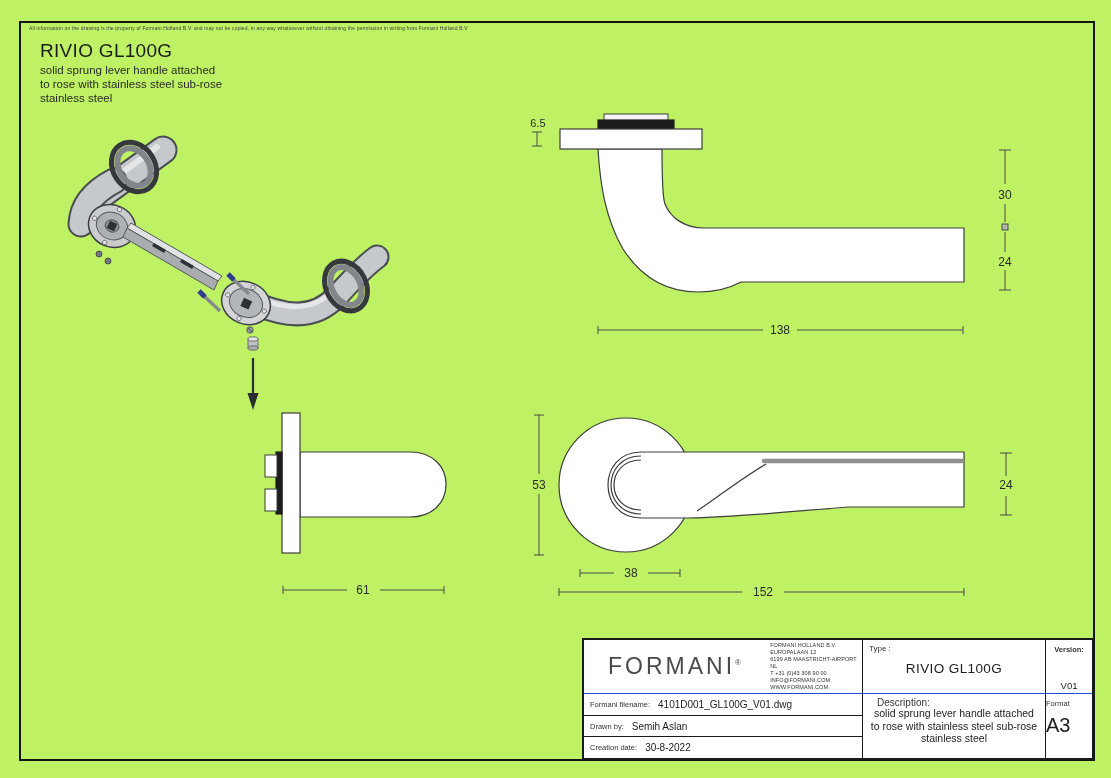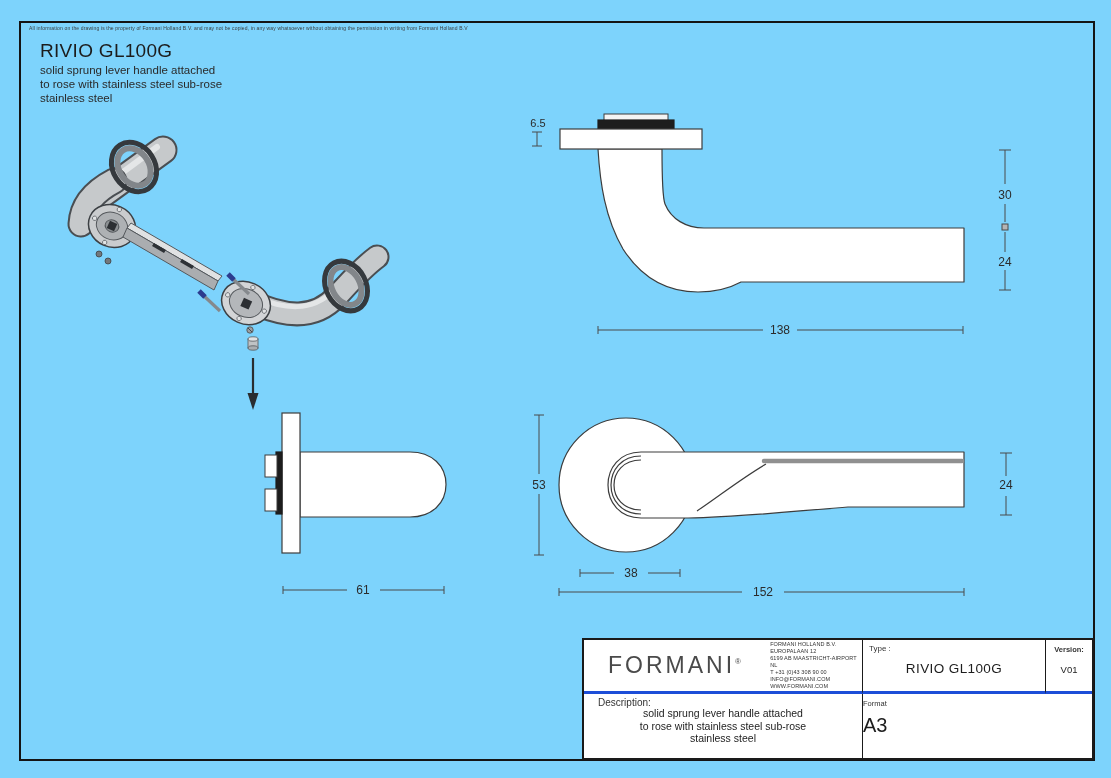--- a/index.html
+++ b/index.html
@@ -1,42 +1,42 @@
 <!DOCTYPE html>
 <html><head>
 <meta charset="utf-8">
 <style>
   html,body{margin:0;padding:0;background:#fff;}
-  .page{position:relative;width:1111px;height:778px;background:#7dd3fc;overflow:hidden;
+  .page{position:relative;width:1111px;height:778px;background:#bef264;overflow:hidden;
         font-family:"Liberation Sans",sans-serif;color:#222;}
   .frame{position:absolute;left:19px;top:21px;width:1076px;height:740px;
          border:2px solid #141414;box-sizing:border-box;}
   .disclaimer{position:absolute;left:29px;top:25px;font-size:5px;letter-spacing:.15px;color:#3a3a3a;white-space:nowrap;}
   .hdr-title{position:absolute;left:40px;top:40px;font-size:19px;color:#1c1c1c;letter-spacing:.3px;}
   .hdr-desc{position:absolute;left:40px;top:63px;font-size:11.5px;line-height:14px;color:#2a2a2a;}
   svg.drawing{position:absolute;left:0;top:0;width:1111px;height:778px;}
   svg text{font-family:"Liberation Sans",sans-serif;fill:#2b2b2b;}
   .dimtxt{font-size:12px;}
   .dimtxt-s{font-size:11px;}
 
   
   .tblock{position:absolute;left:582px;top:638px;width:512px;height:122px;box-sizing:border-box;
           border:2px solid #1a1a1a;display:grid;grid-template-columns:279px 183px 1fr;
           grid-template-rows:54px 1fr;background:#fff;}
-  .tb-cell{box-sizing:border-box;border-right:1px solid #1a1a1a;border-bottom:3px solid #1d4ed8;position:relative;overflow:hidden;}
+  .tb-cell{box-sizing:border-box;border-right:1px solid #1a1a1a;border-bottom:1px solid #1d4ed8;position:relative;overflow:hidden;}
   .tb-cell.last-col{border-right:none;}
   .tb-cell.last-row{border-bottom:none;}
   .logo-cell{display:flex;align-items:center;}
   .logo{margin-left:24px;width:160px;font-size:23px;letter-spacing:3px;color:#4a4a4a;font-weight:400;white-space:nowrap;}
   .logo sup{font-size:8px;letter-spacing:0;}
   .address{margin-left:8px;font-size:5.5px;line-height:7px;color:#333;letter-spacing:.1px;}
   .type-label{position:absolute;left:6px;top:4px;font-size:8px;color:#333;}
   .type-value{position:absolute;left:0;right:0;top:21px;text-align:center;font-size:13.5px;letter-spacing:.4px;color:#1d1d1d;}
   .ver-label{margin-top:5px;text-align:center;font-size:7.5px;color:#333;font-weight:bold;}
-  .ver-value{margin-top:10px;text-align:center;font-size:9.5px;color:#1d1d1d;}
+  .ver-value{margin-top:26px;text-align:center;font-size:9.5px;color:#1d1d1d;}
   .rows3{display:flex;flex-direction:column;}
   .meta-row{flex:1;display:flex;align-items:center;box-sizing:border-box;border-bottom:1px solid #1a1a1a;padding-left:6px;}
   .meta-row:last-child{border-bottom:none;}
   .meta-label{font-size:7.5px;color:#333;margin-right:8px;white-space:nowrap;}
   .meta-value{font-size:10px;color:#1d1d1d;white-space:nowrap;}
   .desc-label{position:absolute;left:14px;top:3px;font-size:10px;color:#333;}
   .desc-lines{position:absolute;left:0;right:0;top:13px;text-align:center;font-size:10.5px;line-height:12.5px;color:#1d1d1d;}
   .fmt-label{margin-top:5px;text-align:left;font-size:7.5px;color:#333;}
   .fmt-value{margin-top:6px;text-align:left;font-size:20px;color:#1d1d1d;}
 </style>
@@ -227,20 +227,34 @@
     </div>
     <div class="tb-cell">
       <div class="type-label">Type :</div>
       <div class="type-value">RIVIO GL100G</div>
     </div>
     <div class="tb-cell last-col">
       <div class="ver-label">Version:</div>
       <div class="ver-value">V01</div>
     </div>
 
+    <div class="tb-cell last-row rows3">
+      <div class="meta-row">
+        <span class="meta-label">Formani filename:</span>
+        <span class="meta-value">4101D001_GL100G_V01.dwg</span>
+      </div>
+      <div class="meta-row">
+        <span class="meta-label">Drawn by:</span>
+        <span class="meta-value">Semih Aslan</span>
+      </div>
+      <div class="meta-row">
+        <span class="meta-label">Creation date:</span>
+        <span class="meta-value">30-8-2022</span>
+      </div>
+    </div>
     <div class="tb-cell last-row">
       <div class="desc-label">Description:</div>
       <div class="desc-lines">
         <div>solid sprung lever handle attached</div>
         <div>to rose with stainless steel sub-rose</div>
         <div>stainless steel</div>
       </div>
     </div>
     <div class="tb-cell last-col last-row">
       <div class="fmt-label">Format</div>

